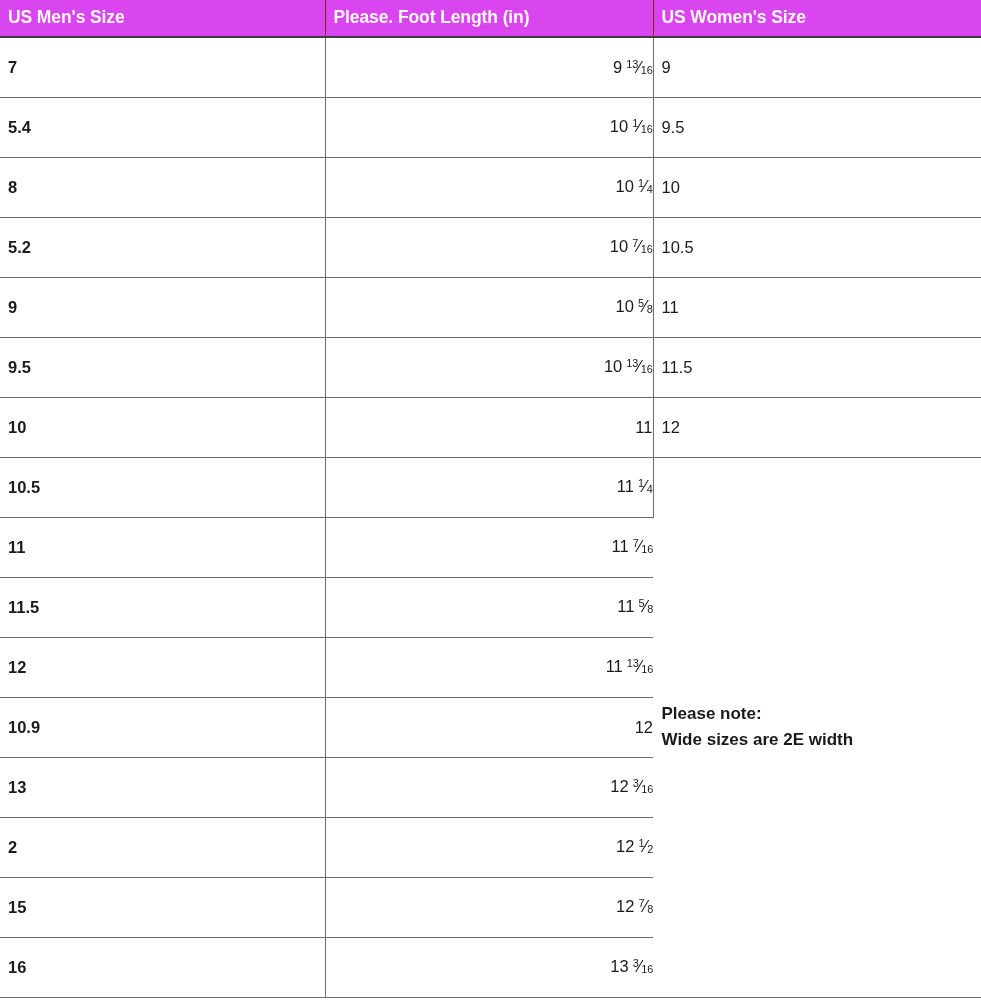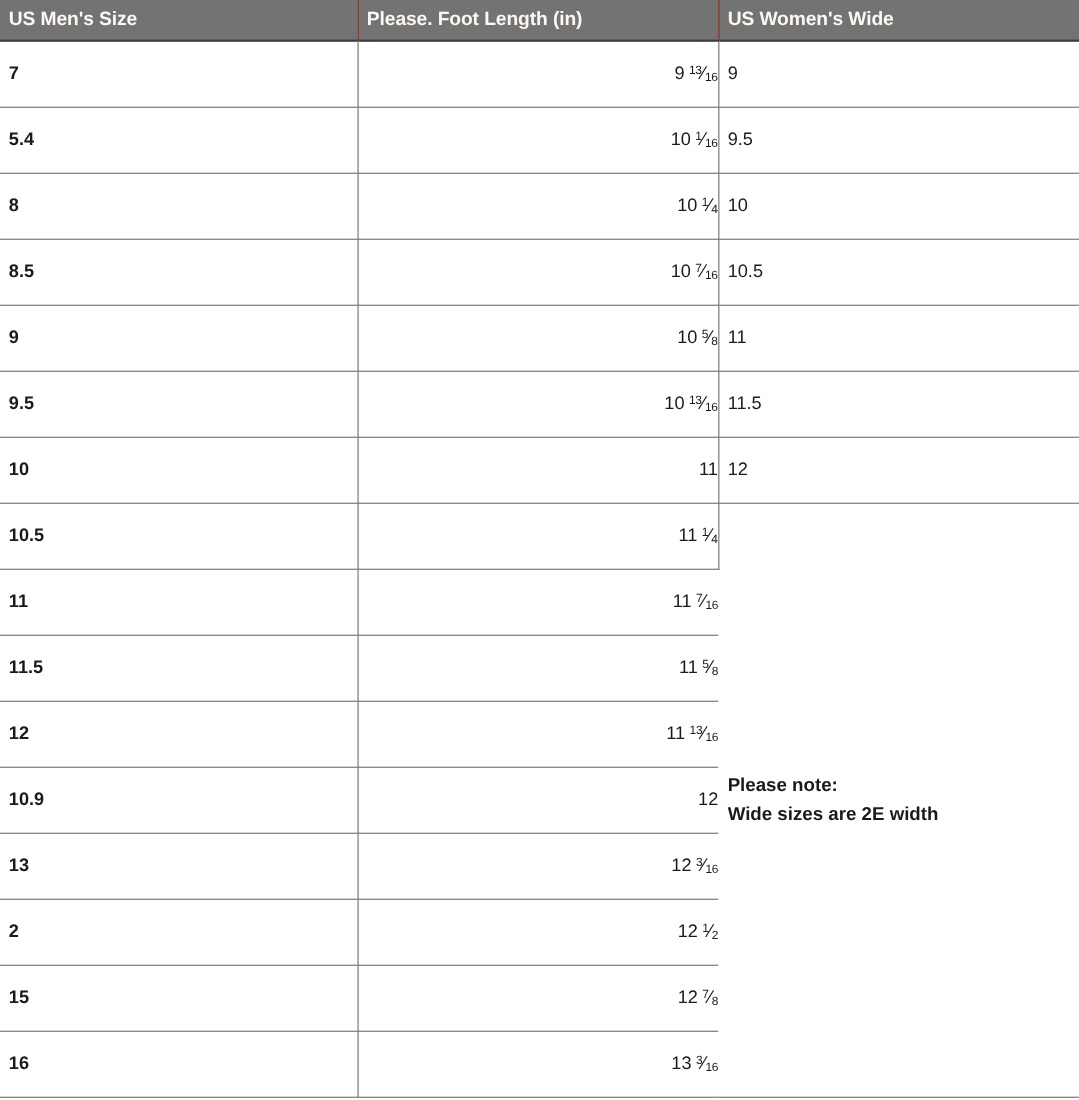--- a/index.html
+++ b/index.html
@@ -19,21 +19,21 @@
     width: 981px;
     border-collapse: collapse;
     table-layout: fixed;
   }
 
   .size-table col.c1 { width: 325px; }
   .size-table col.c2 { width: 328px; }
   .size-table col.c3 { width: 328px; }
 
   thead th {
-    background: #737373;
+    background: #d946ef;
     color: #fdf7f2;
     text-align: left;
     font-size: 17.5px;
     font-weight: bold;
     padding: 7px 0 8px 8px;
     height: 22px;
     box-sizing: border-box;
     border-right: 1px solid #7e2a12;
     border-bottom: 2px solid #3d3d3d;
     letter-spacing: -0.1px;
@@ -100,41 +100,41 @@
 <table class="size-table">
   <colgroup>
     <col class="c1">
       <col class="c2">
       <col class="c3">
   </colgroup>
   <thead>
     <tr>
       <th>US Men's Size</th>
       <th>Please. Foot Length (in)</th>
-      <th>US Women's Wide</th>
+      <th>US Women's Size</th>
     </tr>
   </thead>
   <tbody id="table-body">
       <tr>
         <td class="men">7</td>
         <td class="len"><span>9</span><span class="frac"><span class="num">13</span><span class="bar">⁄</span><span class="den">16</span></span></td>
         <td class="women">9</td>
       </tr>
       <tr>
         <td class="men">5.4</td>
         <td class="len"><span>10</span><span class="frac"><span class="num">1</span><span class="bar">⁄</span><span class="den">16</span></span></td>
         <td class="women">9.5</td>
       </tr>
       <tr>
         <td class="men">8</td>
         <td class="len"><span>10</span><span class="frac"><span class="num">1</span><span class="bar">⁄</span><span class="den">4</span></span></td>
         <td class="women">10</td>
       </tr>
       <tr>
-        <td class="men">8.5</td>
+        <td class="men">5.2</td>
         <td class="len"><span>10</span><span class="frac"><span class="num">7</span><span class="bar">⁄</span><span class="den">16</span></span></td>
         <td class="women">10.5</td>
       </tr>
       <tr>
         <td class="men">9</td>
         <td class="len"><span>10</span><span class="frac"><span class="num">5</span><span class="bar">⁄</span><span class="den">8</span></span></td>
         <td class="women">11</td>
       </tr>
       <tr>
         <td class="men">9.5</td>

